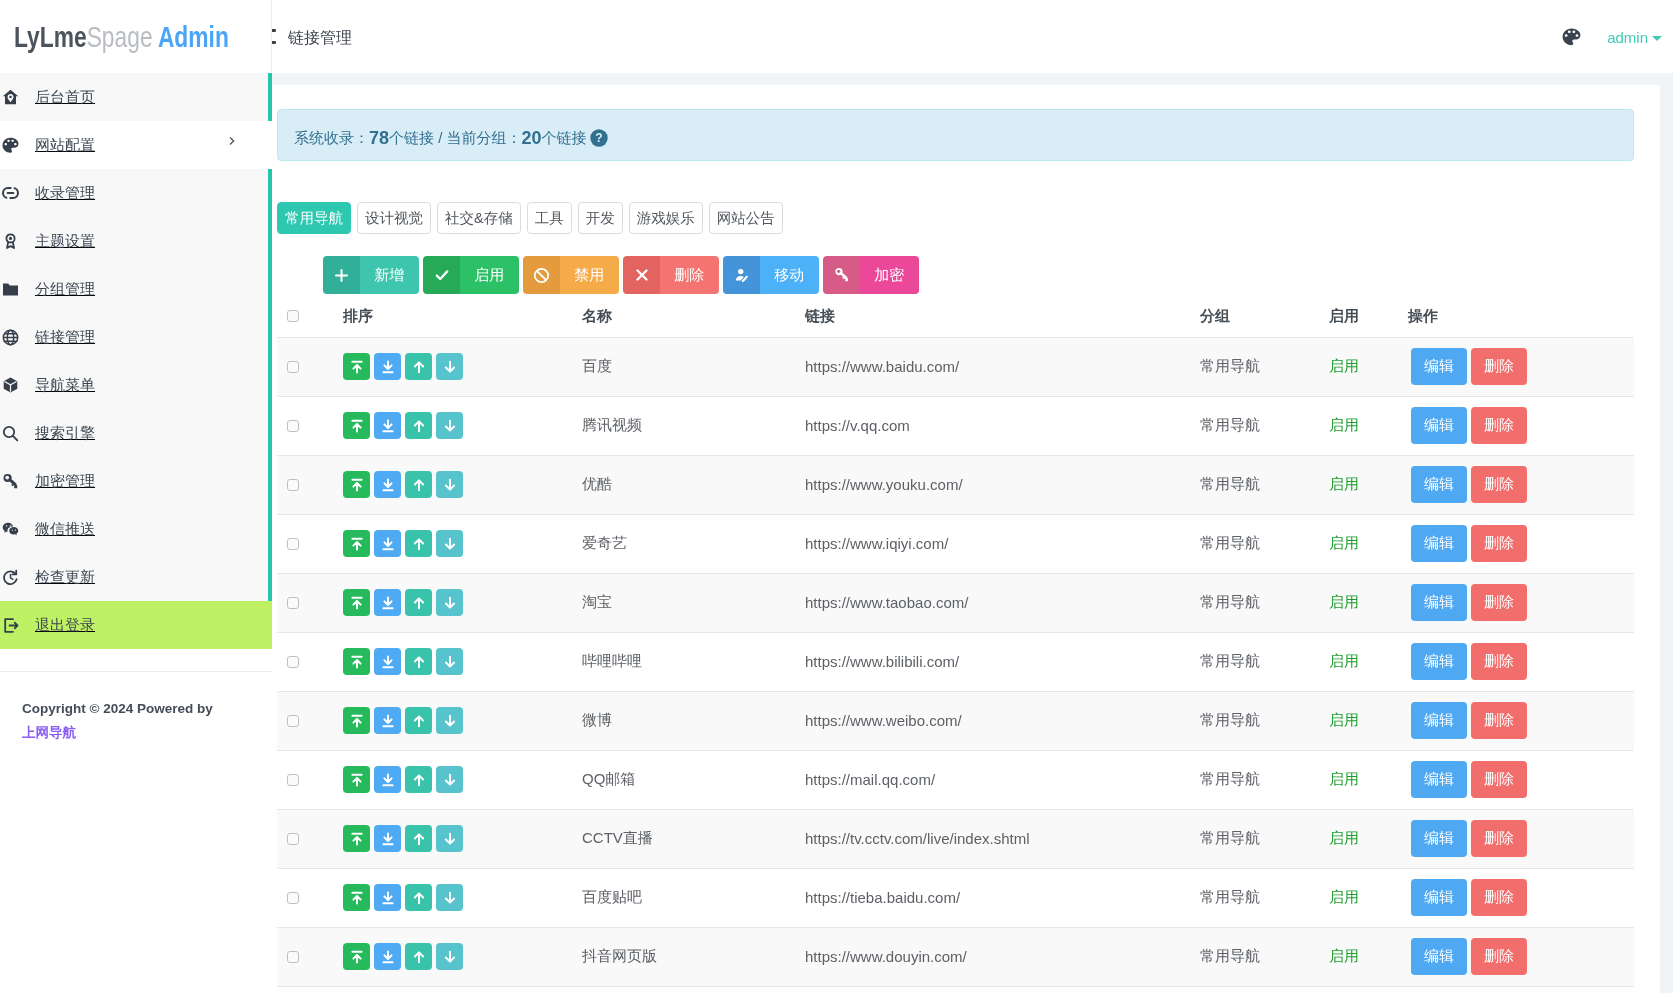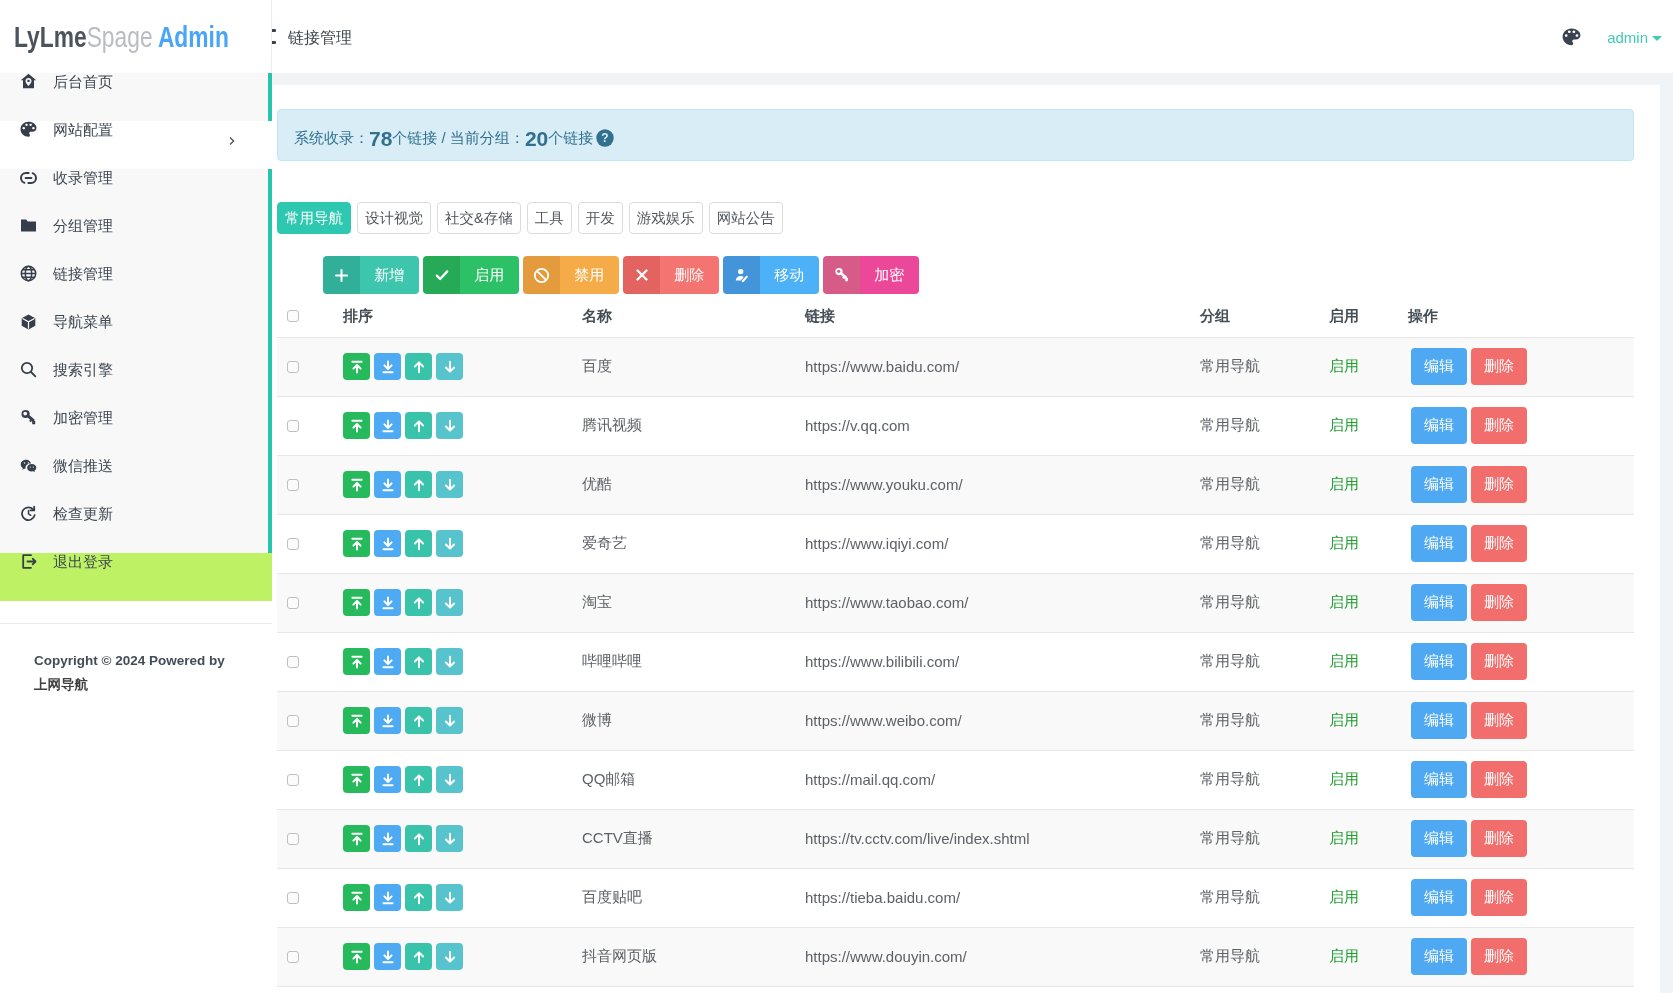--- a/index.html
+++ b/index.html
@@ -6,43 +6,43 @@
 * { margin:0; padding:0; box-sizing:border-box; }
 html,body { width:1673px; height:993px; overflow:hidden; font-family:"Liberation Sans", sans-serif; background:#fff; }
 
 #sidebar { position:absolute; left:0; top:0; width:272px; height:993px; background:#fff; z-index:5; }
 #logo { height:73px; background:#fff; border-right:1px solid #ededed; display:flex; align-items:center; padding-left:14px; }
 #logo .lw { display:flex; align-items:center; font-size:30px; transform:scaleX(.76); transform-origin:0 50%; white-space:nowrap; }
 #logo .l1 { color:#4b535c; font-weight:bold; }
 #logo .l2 { color:#b9bdc2; font-weight:400; }
 #logo .l3 { color:#4ba5f7; font-weight:bold; margin-left:7px; }
 ul.menu { list-style:none; }
-ul.menu li { height:48px; background:#f8f8f8; border-right:4px solid #27c4ae; display:flex; align-items:flex-start; padding-left:20px; position:relative; }
+ul.menu li { height:48px; background:#f8f8f8; border-right:4px solid #27c4ae; display:flex; align-items:center; padding-left:2px; position:relative;text-decoration:underline; }
 ul.menu li.open { background:#fff; border-right-color:#fff; }
 ul.menu li.plain { background:#bef264; border-right:none; }
 ul.menu li .mi { width:17px; height:17px; margin-right:16px; flex:none; display:flex; align-items:center; justify-content:center; }
 ul.menu li .mt { font-size:15px; color:#3d4752; }
 ul.menu li .chev { position:absolute; right:32px; top:16px; width:8px; height:8px; }
 #side-sep { border-top:1px solid #e8eaec; margin-top:22px; }
-#copyright { padding:25px 12px 0 22px; font-size:13.5px; color:#434c57; font-weight:bold; line-height:24px;margin-left:12px; }
-#copyright a { color:#404040; text-decoration:none; font-weight:bold;text-align:right; }
+#copyright { padding:25px 12px 0 22px; font-size:13.5px; color:#434c57; font-weight:bold; line-height:24px; }
+#copyright a { color:#8b5cf6; text-decoration:none; font-weight:bold;text-align:right; }
 
 #topbar { position:absolute; left:239px; top:0; right:0; height:73px; background:#fff; }
 #burger { position:absolute; left:17px; top:29px; width:20px; height:15px; }
 #burger span { display:block; height:2.5px; background:#39424d; border-radius:1px; margin-bottom:3.7px; }
 #burger span.mid { width:15px; }
 #page-title { position:absolute; left:49px; top:28px; font-size:16px; color:#3c434c; }
 #palette-ic { position:absolute; right:92px; top:28px; width:19px; height:18px; }
 #adminlink { position:absolute; right:11px; top:29px; font-size:15px; color:#41cbb4; }
 #adminlink .caret { display:inline-block; width:0; height:0; border-left:5px solid transparent; border-right:5px solid transparent; border-top:5px solid #41cbb4; margin-left:4px; vertical-align:2px; }
 
 #content { position:absolute; left:239px; top:73px; right:0; bottom:0; background:#f1f4f6; }
 #panel { position:absolute; left:13px; top:12px; right:13px; bottom:-20px; background:#fff; padding:24px 26px 0 25px; }
 .alert { height:52px; background:#d9edf7; border:1px solid #bce8f1; border-radius:4px; display:flex; align-items:center; padding:7px 0 0 16px; font-size:15px; color:#31708f; margin-bottom:41px; }
-.alert b { font-size:21px; }
+.alert b { font-size:18px; }
 .alert .q { width:18px; height:18px; margin-left:3px; position:relative; top:-1px; }
 
 .tabs { height:32px; margin-bottom:22px; }
 .tab { display:inline-block; height:32px; line-height:30px; padding:0 7px; border:1px solid #dcdcdc; border-radius:4px; background:#fff; color:#51565c; font-size:14.5px; margin-right:6px; vertical-align:top; }
 .tab.act { background:#2ec8b1; border-color:#2ec8b1; color:#fff; }
 
 .actions { height:38px; margin-bottom:8px; font-size:0;padding-left:46px; }
 .abtn { display:inline-flex; width:95.5px; height:38px; border-radius:4px; overflow:hidden; margin-right:4.5px; vertical-align:top; }
 .abtn .aic { width:37px; height:38px; display:flex; align-items:center; justify-content:center; flex:none; }
 .abtn .alb { flex:1; display:flex; align-items:center; justify-content:center; color:#fff; font-size:15px; }
@@ -110,20 +110,30 @@
             <rect x="1" y="1.1" width="15" height="9.8" rx="4.9" fill="none" stroke="#353e4a" stroke-width="2"></rect>
             <rect x="9.4" y="0" width="2.4" height="2.6" fill="#f8f8f8"></rect>
             <rect x="5.2" y="9.4" width="2.4" height="2.6" fill="#f8f8f8"></rect>
             <path d="M5.6 6h5.8" stroke="#353e4a" stroke-width="2" stroke-linecap="round"></path>
           </svg>
         </span>
         <span class="mt">收录管理</span>
       </li>
     <li>
         <span class="mi">
+          <svg width="15" height="17" viewBox="0 0 15 17">
+            <circle cx="7.5" cy="5.4" r="4.1" fill="none" stroke="#353e4a" stroke-width="1.8"></circle>
+            <circle cx="7.5" cy="5.4" r="1.6" fill="#353e4a"></circle>
+            <path d="M5.2 8.8 4 15l3.5-1.9L11 15 9.8 8.8" fill="none" stroke="#353e4a" stroke-width="1.8" stroke-linejoin="round"></path>
+          </svg>
+        </span>
+        <span class="mt">主题设置</span>
+      </li>
+    <li>
+        <span class="mi">
           <svg width="17" height="15" viewBox="0 0 17 15">
             <path d="M1 1.5h5.2l1.6 2H16v10H1z" fill="#353e4a"></path>
           </svg>
         </span>
         <span class="mt">分组管理</span>
       </li>
     <li>
         <span class="mi">
           <svg width="17" height="17" viewBox="0 0 17 17" fill="none" stroke="#353e4a" stroke-width="1.5">
             <circle cx="8.5" cy="8.5" r="7.2"></circle>

